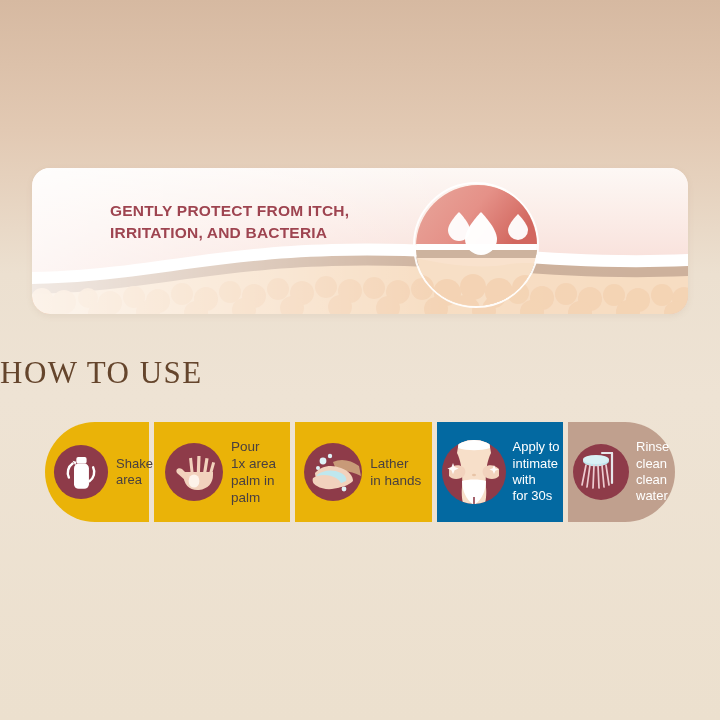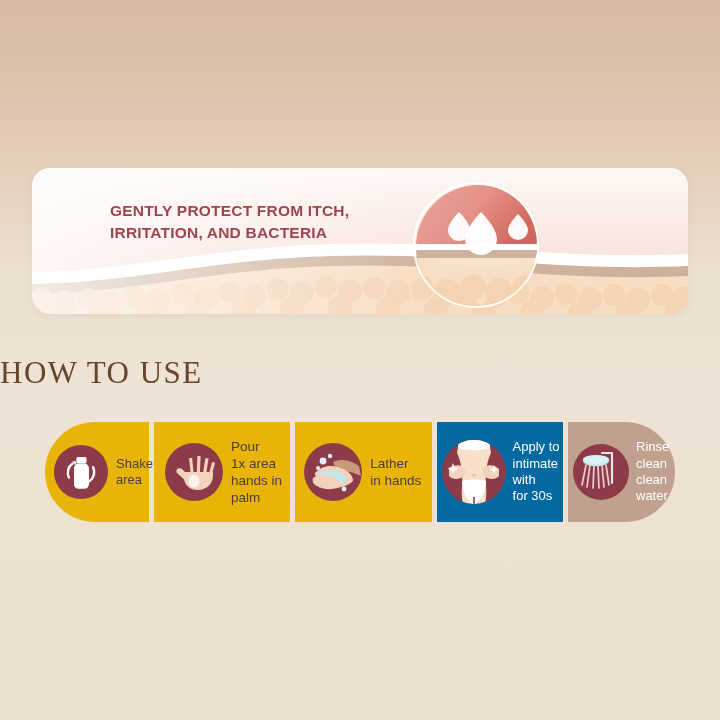--- a/index.html
+++ b/index.html
@@ -237,21 +237,21 @@
         <path d="M40,16 l3.2,0 0,19 -3.2,0 z" transform="rotate(9 41 25)"></path>
         <path d="M46,20 l3,0 0,17 -3,0 z" transform="rotate(16 47 28)"></path>
         <path d="M18,27 C14,25 11,28 13,31 L21,38 L24,33 Z"></path>
         <path d="M19,30 C19,44 27,49 35,48 C44,47 49,41 49,33 L49,30 L19,30 Z"></path>
       </g>
       <ellipse cx="30" cy="39" rx="5.4" ry="6.6" fill="#fdf3ea"></ellipse>
     </svg>
     <div class="txt">
       <div>Pour</div>
       <div>1x area</div>
-      <div>hands in</div>
+      <div>palm in</div>
       <div>palm</div>
     </div>
   </div>
 
   <div class="card c3">
     <svg class="ic" viewBox="0 0 60 60">
       <circle cx="30" cy="30" r="29" fill="#8e3b49"></circle>
       <g clip-path="none">
         <path d="M30,20 C38,16 48,18 56,24 L58,34 C50,30 42,28 34,30 Z" fill="#c89a78"></path>
         <path d="M12,31 C18,24 28,22 38,26 C46,29 50,34 50,39 C44,45 32,48 22,44 C15,41 12,36 12,31 Z" fill="#f2d2bd"></path>

